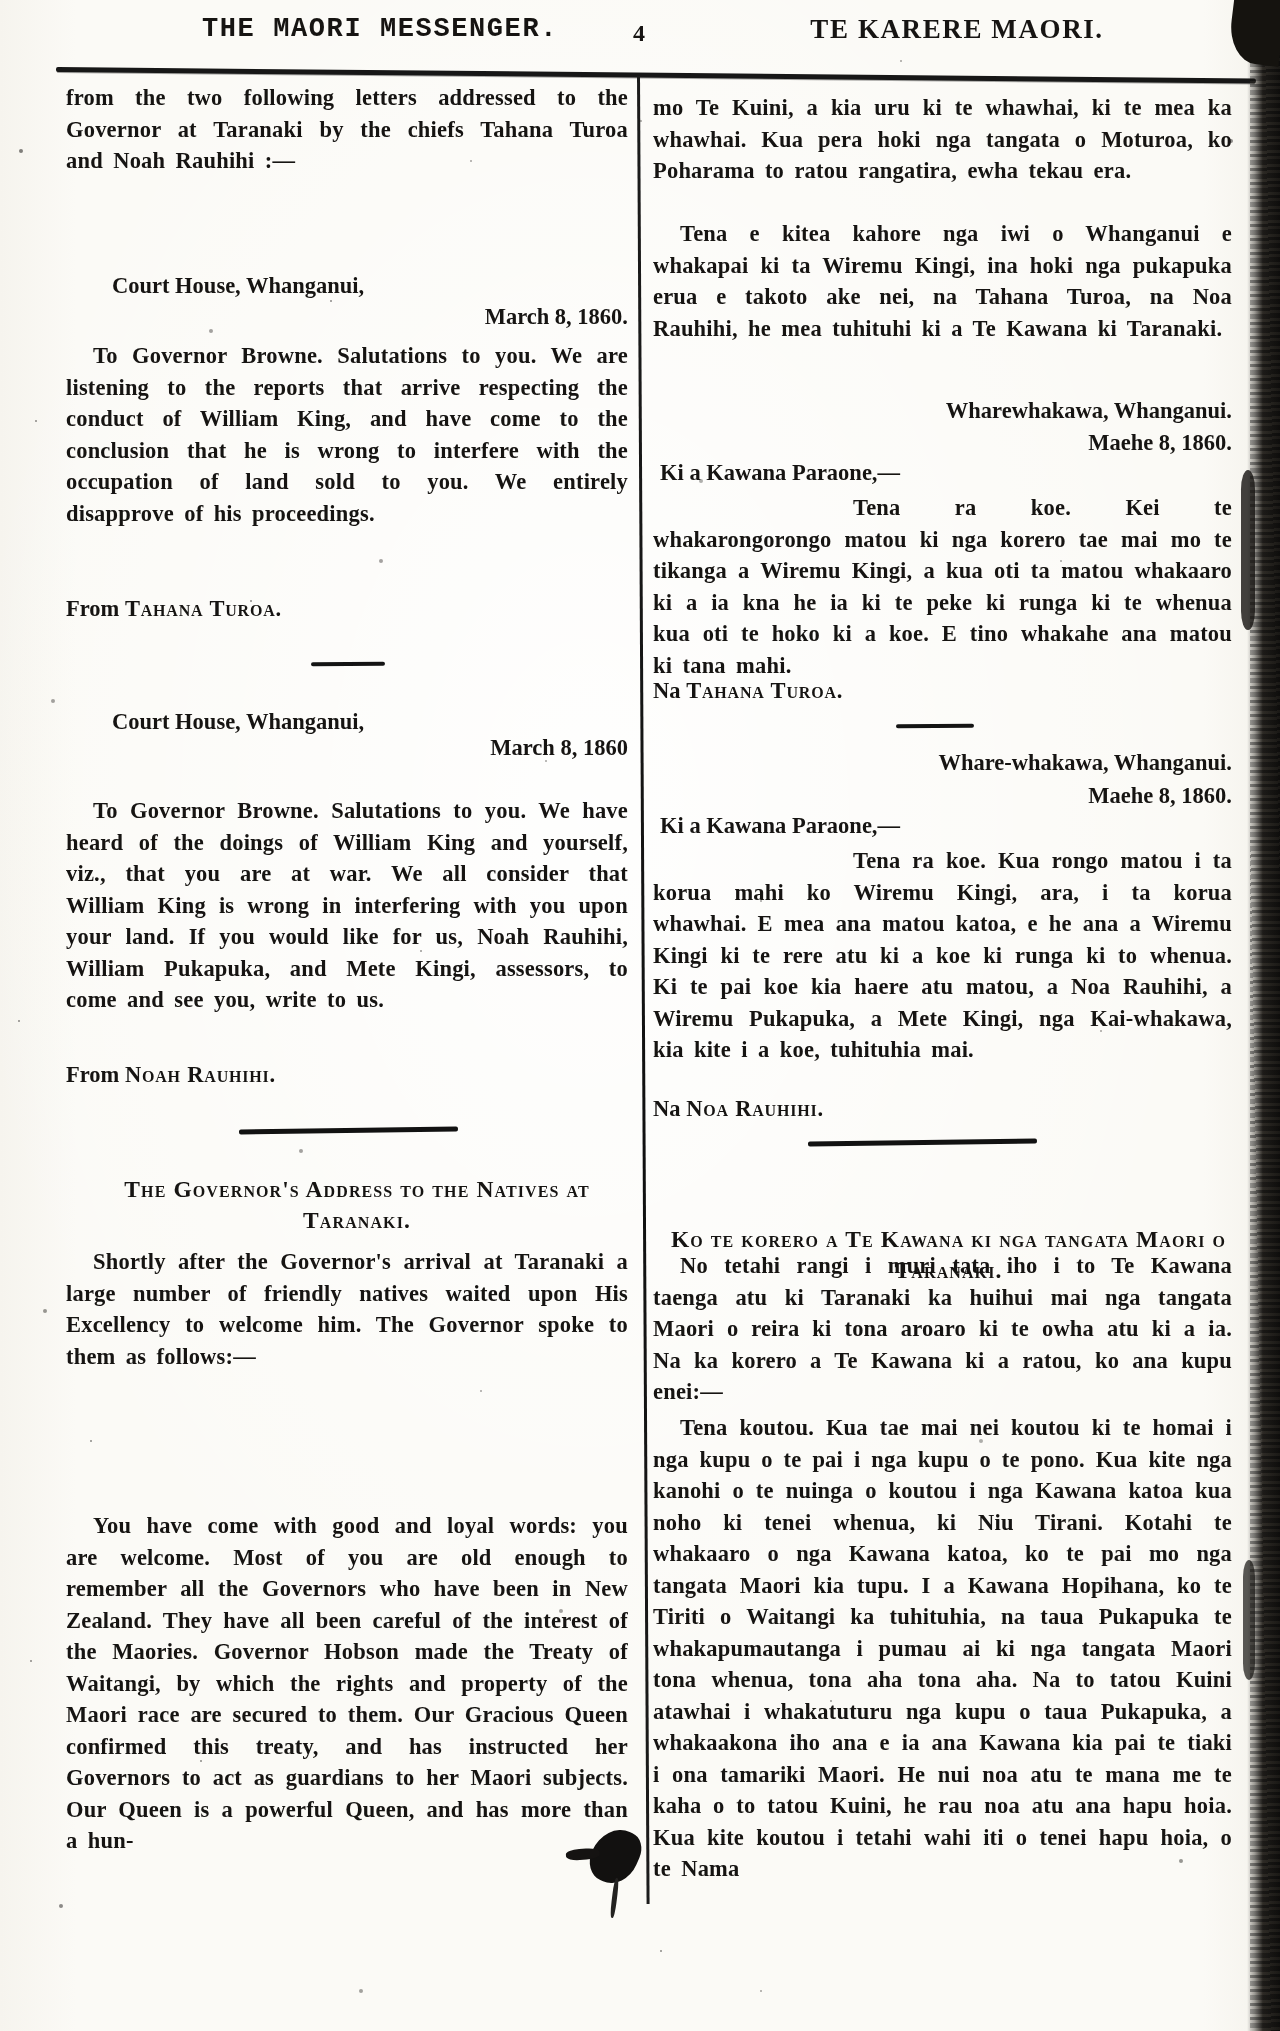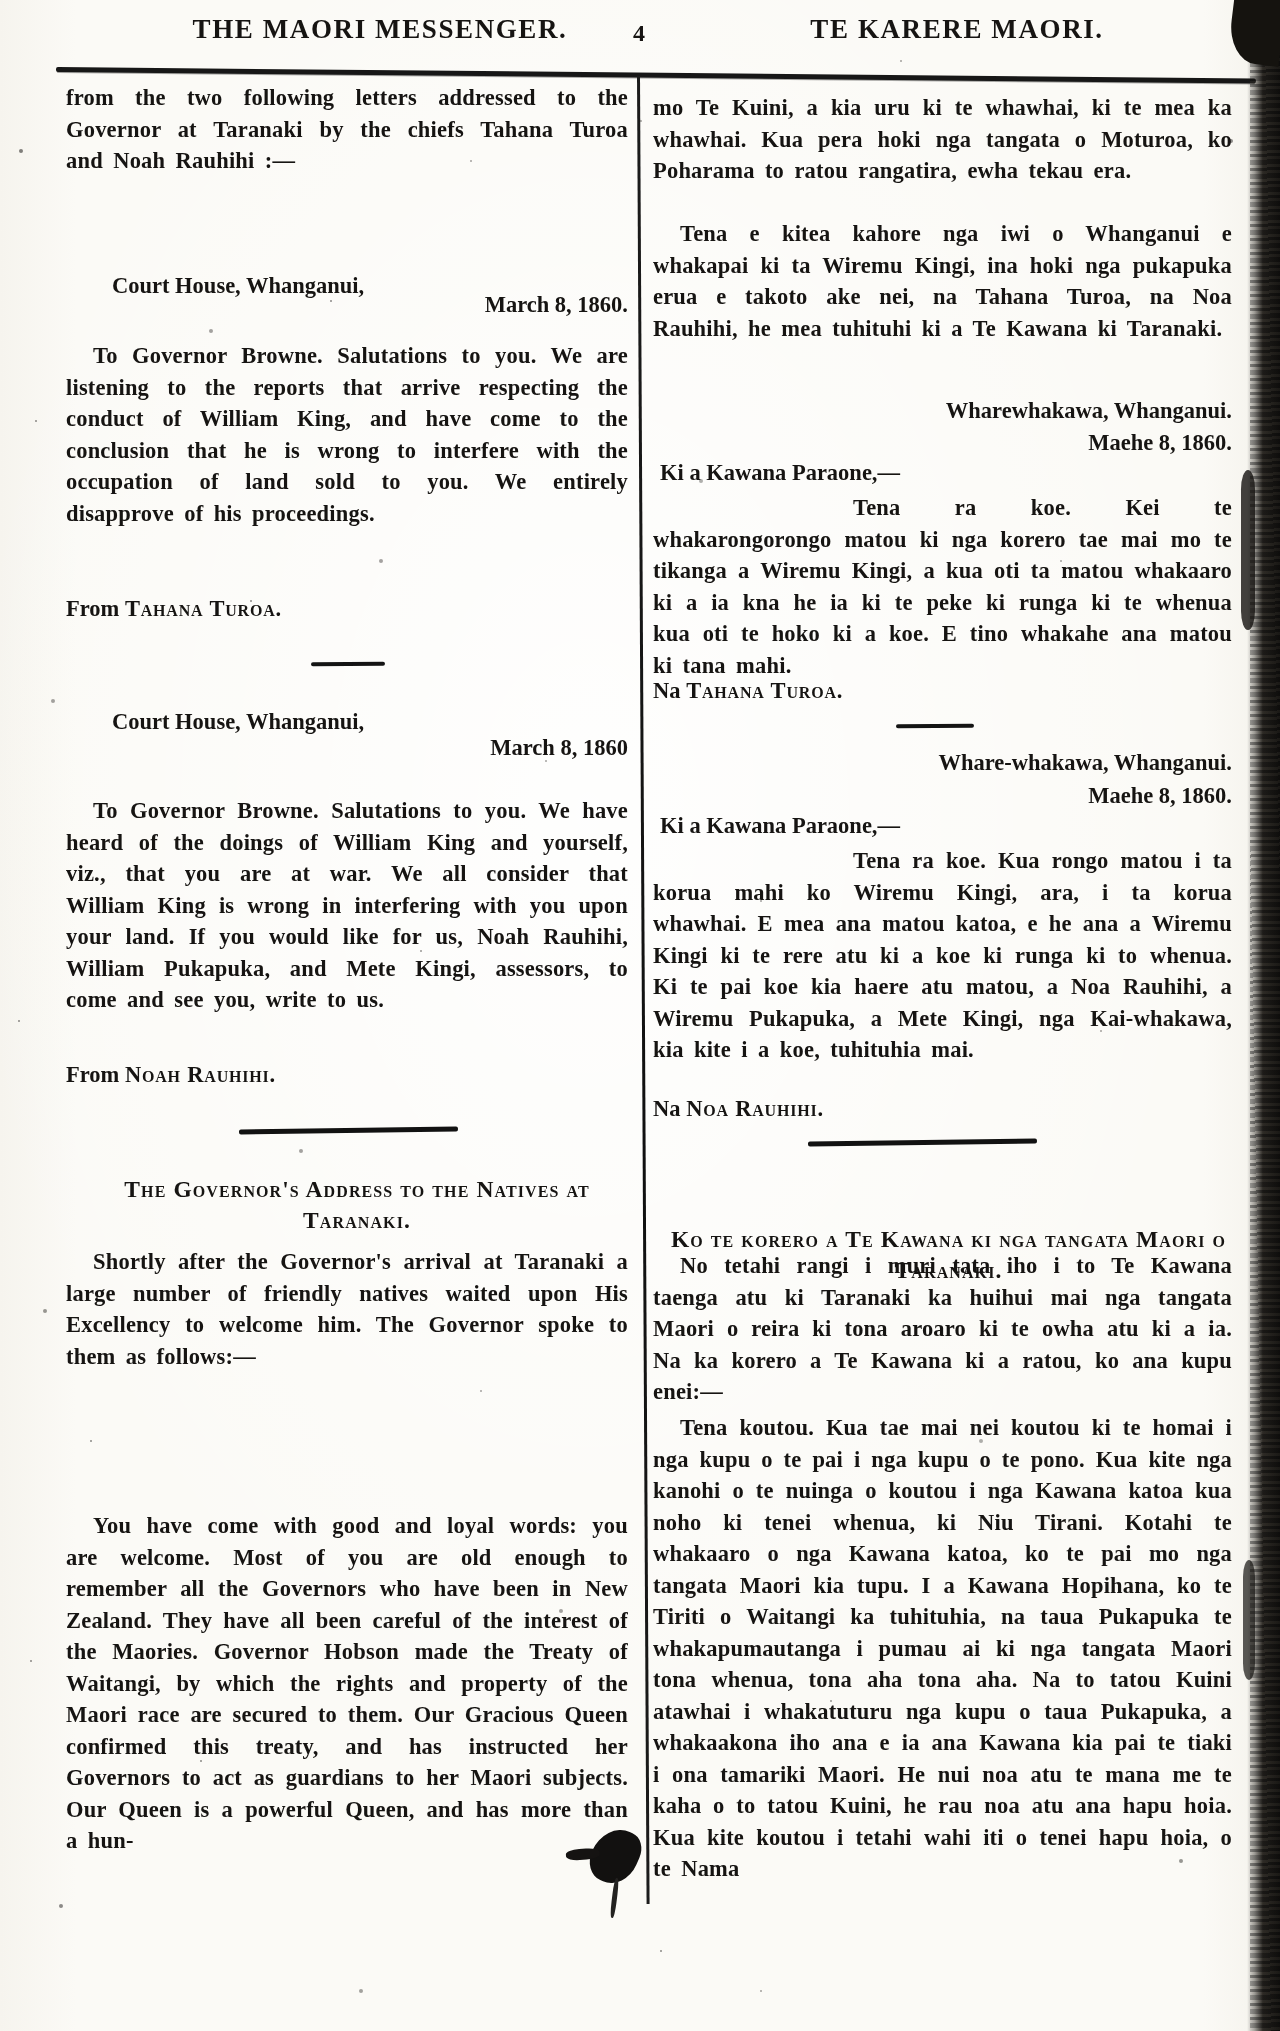--- a/index.html
+++ b/index.html
@@ -10,21 +10,21 @@
     color:#161412;
   }
   .page{position:absolute;inset:0;
     background:
       radial-gradient(ellipse 900px 1400px at 46% 40%, rgba(255,255,255,.85), rgba(255,255,255,0) 70%),
       linear-gradient(90deg,#f6f4ee 0%,#fbfaf6 6%,#fbfaf6 94%,#f3f1ea 100%);
   }
   
   .masthead{position:absolute;top:14px;font-weight:700;font-size:27px;
     letter-spacing:1.6px;text-align:center;white-space:nowrap;}
-  .mast-left{left:90px;width:580px;}
+  .mast-left{left:90px;width:580px;font-family:Liberation Mono, monospace;}
   .mast-right{left:667px;width:580px;}
   .pageno{position:absolute;top:20px;left:622px;width:34px;text-align:center;
     font-weight:700;font-size:24px;}
   .header-rule{position:absolute;left:56px;top:67px;width:1200px;height:5px;
     background:#171717;transform:rotate(0.55deg);transform-origin:left center;
     border-radius:2px;box-shadow:0 2px 0 -1px rgba(20,20,20,.35);}
   .column-rule{position:absolute;left:637px;top:76px;width:3px;height:1828px;
     background:linear-gradient(#1c1c1c,#101010 60%,#1c1c1c);
     transform:rotate(-0.3deg);transform-origin:top center;}
   
@@ -97,21 +97,21 @@
   <div class="masthead mast-left">THE MAORI MESSENGER.</div>
   <div class="pageno">4</div>
   <div class="masthead mast-right">TE KARERE MAORI.</div>
   <div class="header-rule"></div>
   <div class="column-rule"></div>
 
   <div class="col col-left">
     <div class="blk para" style="top:82px">from the two following letters addressed to the Governor at Taranaki by the chiefs Tahana Turoa and Noah Rauhihi :—</div>
 
     <div class="blk dateline place-c" style="top:264px">Court House, Whanganui,</div>
-    <div class="blk dateline date-r" style="top:290px;padding-right:6px">March 8, 1860.</div>
+    <div class="blk dateline date-r" style="top:302px;padding-right:6px">March 8, 1860.</div>
     <div class="blk para indent" style="top:340px">To Governor Browne.  Salutations to you. We are listening to the reports that arrive respecting the conduct of William King, and have come to the conclusion that he is wrong to interfere with the occupation of land sold to you.  We entirely disapprove of his proceedings.</div>
     <div class="blk sig" style="top:596px;padding-right:49px"><span>From </span><span class="name">Tahana Turoa.</span></div>
 
     <div class="rule-short" style="top:662px;left:245px;width:74px"></div>
 
     <div class="blk dateline place-c" style="top:700px">Court House, Whanganui,</div>
     <div class="blk dateline date-r" style="top:733px;padding-right:14px">March 8, 1860</div>
     <div class="blk para indent" style="top:795px">To Governor Browne. Salutations to you. We have heard of the doings of William King and yourself, viz., that you are at war. We all consider that William King is wrong in interfering with you upon your land. If you would like for us, Noah Rauhihi, William Pukapuka, and Mete Kingi, assessors, to come and see you, write to us.</div>
     <div class="blk sig" style="top:1062px;padding-right:92px"><span>From </span><span class="name">Noah Rauhihi.</span></div>
 

